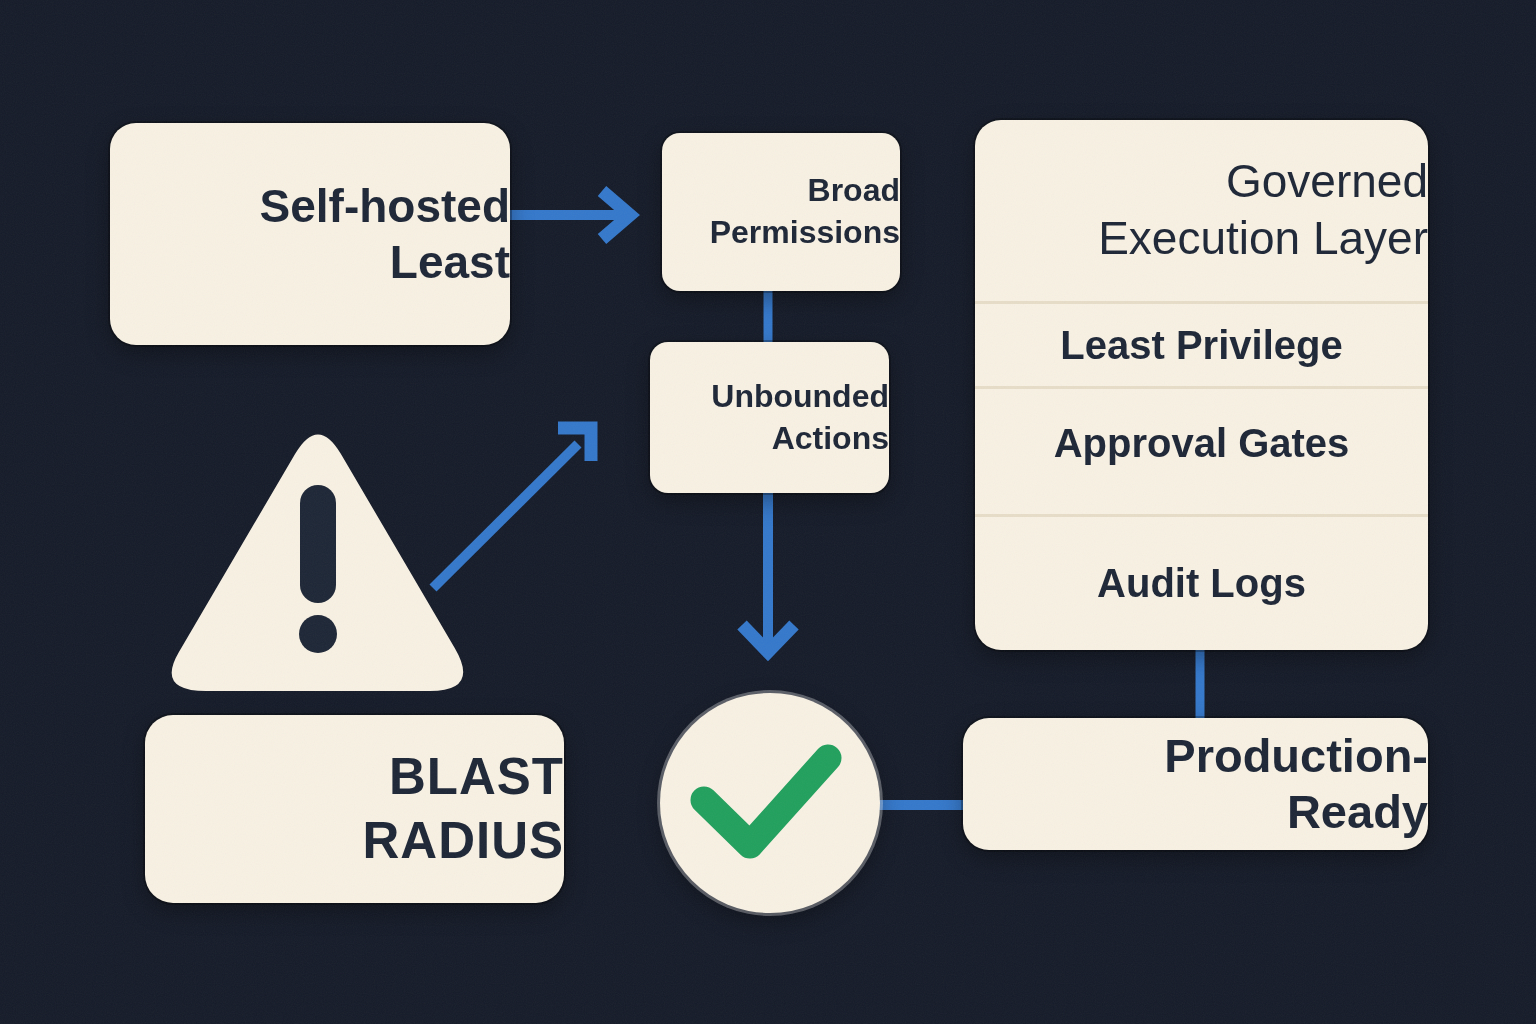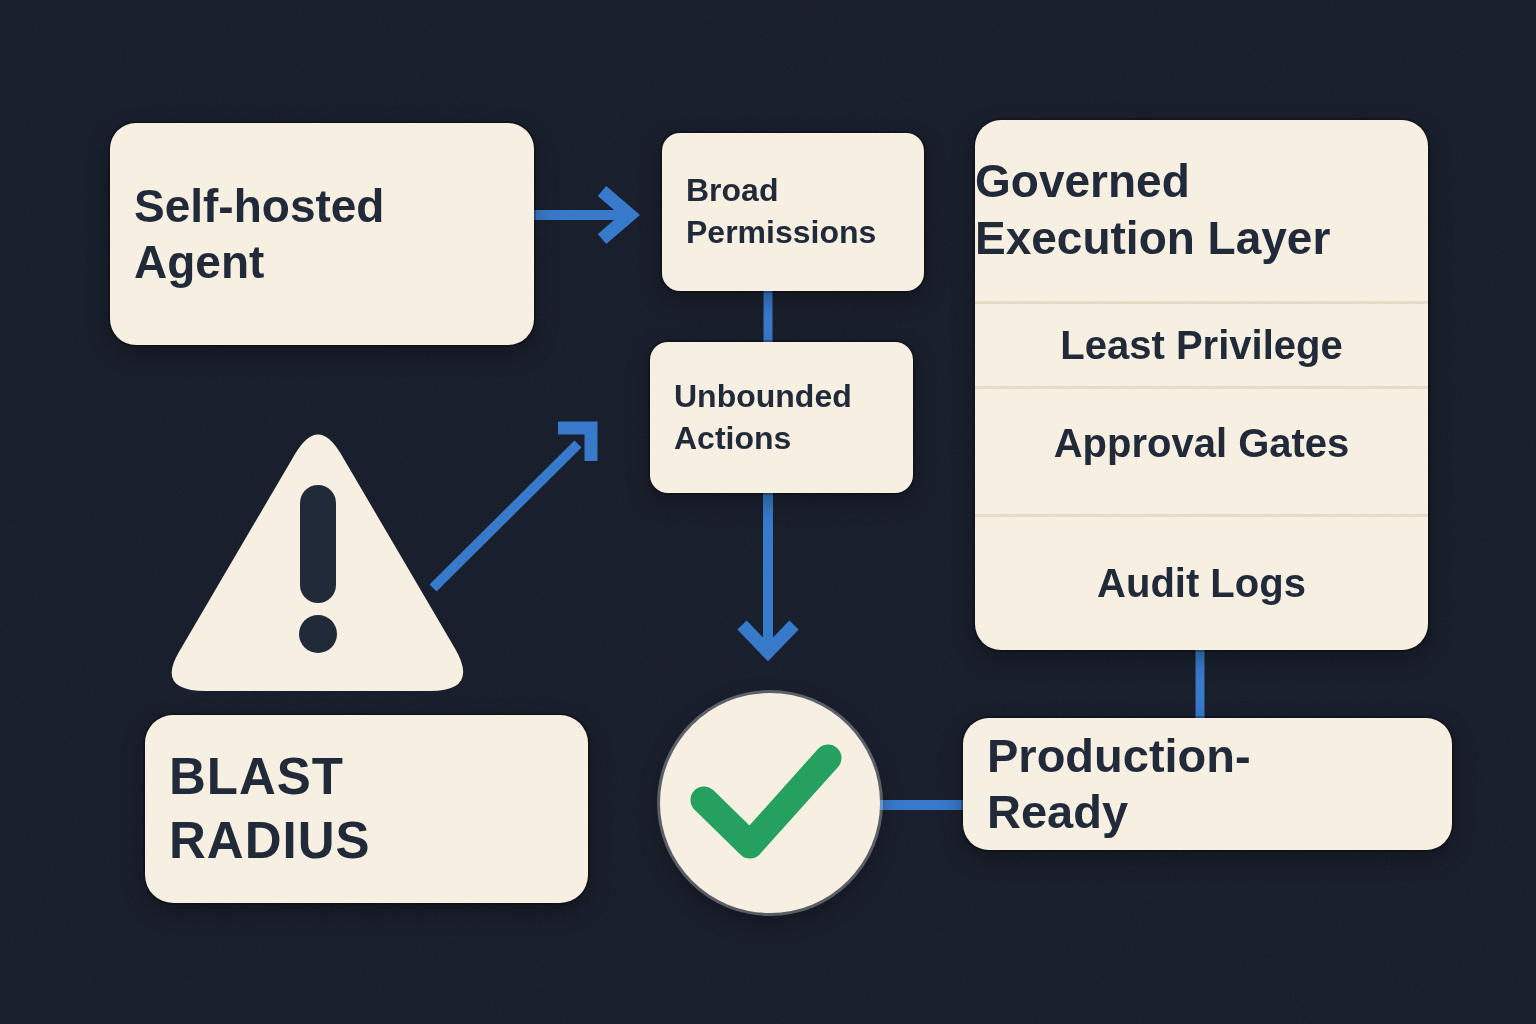--- a/index.html
+++ b/index.html
@@ -3,42 +3,41 @@
 <meta charset="utf-8">
 <style>
   html,body { margin:0; padding:0; background:#0d1320; }
   .stage {
     position:relative; width:1536px; height:1024px;
     background:#151b29; overflow:hidden;
     font-family:"Liberation Sans", sans-serif;
   }
   .card {
     position:absolute; background:#f8f1e3; color:#1d2636;
-    display:flex; flex-direction:column; align-items:flex-start; justify-content:center;
+    display:flex; flex-direction:column; align-items:flex-end; justify-content:center;
     text-align:center;
     box-shadow:0 0 0 2px rgba(0,0,0,0.28), 0 8px 22px rgba(0,0,0,0.35);
-    padding-left:24px;
   }
   .card span { display:block; }
 
   .node-self-hosted { left:110px; top:123px; width:400px; height:222px; border-radius:26px;
                       font-size:46px; font-weight:700; line-height:1.22; }
   .node-broad       { left:650px; top:133px; width:238px; height:158px; border-radius:18px;
                       font-size:32px; font-weight:600; line-height:1.3;margin-left:12px; }
   .node-unbounded   { left:650px; top:342px; width:239px; height:151px; border-radius:18px;
                       font-size:32px; font-weight:600; line-height:1.3; }
   .node-blast       { left:108px; top:715px; width:419px; height:188px; border-radius:28px;
                       font-size:51px; font-weight:700; letter-spacing:1px; line-height:1.25;margin-left:37px; }
   .node-production  { left:963px; top:718px; width:465px; height:132px; border-radius:26px;
                       font-size:47px; font-weight:700; line-height:1.2; }
 
   .panel { left:975px; top:120px; width:453px; height:530px; border-radius:26px;
            padding:0; display:flex; flex-direction:column; align-items:stretch; justify-content:flex-start; }
-  .panel-header { height:187px; display:flex; flex-direction:column; align-items:flex-start; justify-content:center;
-                  font-size:46px; font-weight:700; line-height:1.25; }
+  .panel-header { height:187px; display:flex; flex-direction:column; align-items:flex-end; justify-content:center;
+                  font-size:46px; font-weight:400; line-height:1.25; }
   .panel-row { display:flex; align-items:center; justify-content:center;
                font-size:40px; font-weight:600; border-top:3px solid #e7ddc8; box-sizing:border-box; }
   .panel-row.r1 { height:88px; }
   .panel-row.r2 { height:116px;text-align:center; }
   .panel-row.r3 { height:140px;margin-top:16px; }
 
   .check-circle {
     position:absolute; left:660px; top:693px; width:220px; height:220px;
     background:#f8f1e3; border-radius:50%;
     box-shadow:0 0 0 3px rgba(255,255,255,0.30), 0 8px 22px rgba(0,0,0,0.35);
@@ -68,21 +67,21 @@
       <polyline points="558,428 591,428 591,461" stroke-width="13"></polyline>
 
       <path d="M878 805 H963" stroke-width="10"></path>
 
       <path d="M1200 650 V718" stroke-width="9"></path>
     </g>
   </svg>
 
   <div class="card node-self-hosted">
     <span>Self-hosted</span>
-    <span>Agent</span>
+    <span>Least</span>
   </div>
 
   <div class="card node-broad">
     <span>Broad</span>
     <span>Permissions</span>
   </div>
 
   <div class="card node-unbounded">
     <span>Unbounded</span>
     <span>Actions</span>

